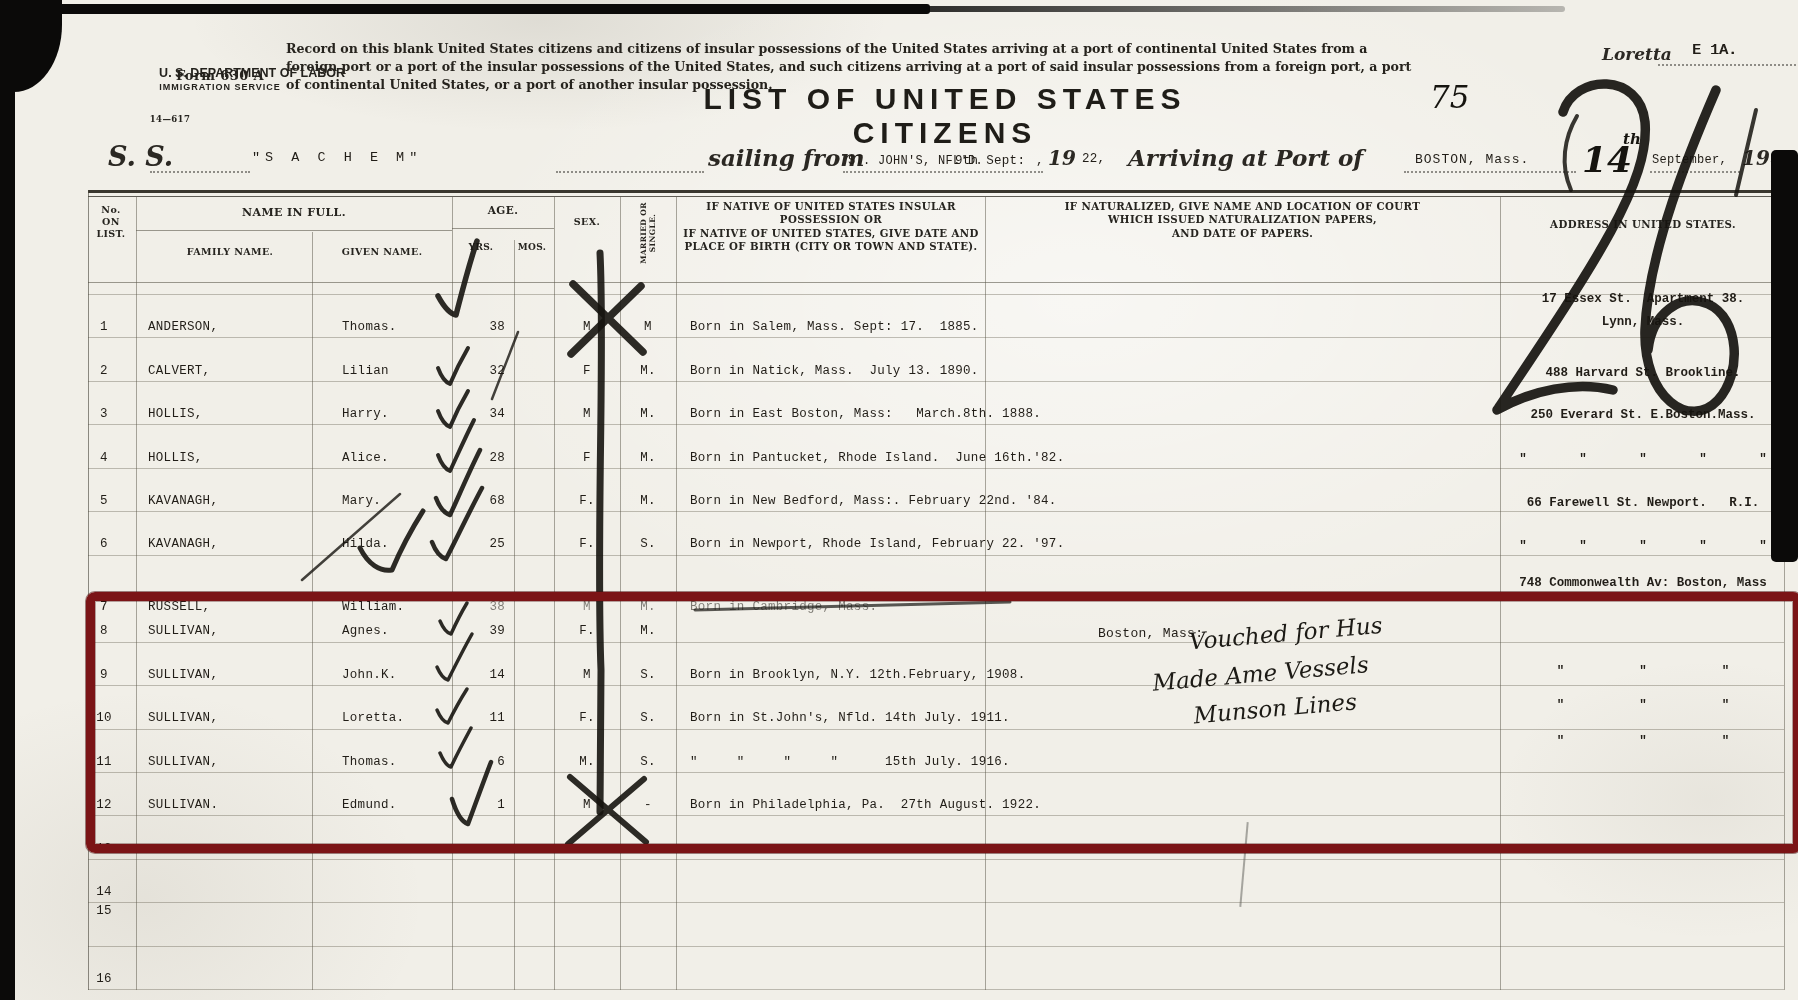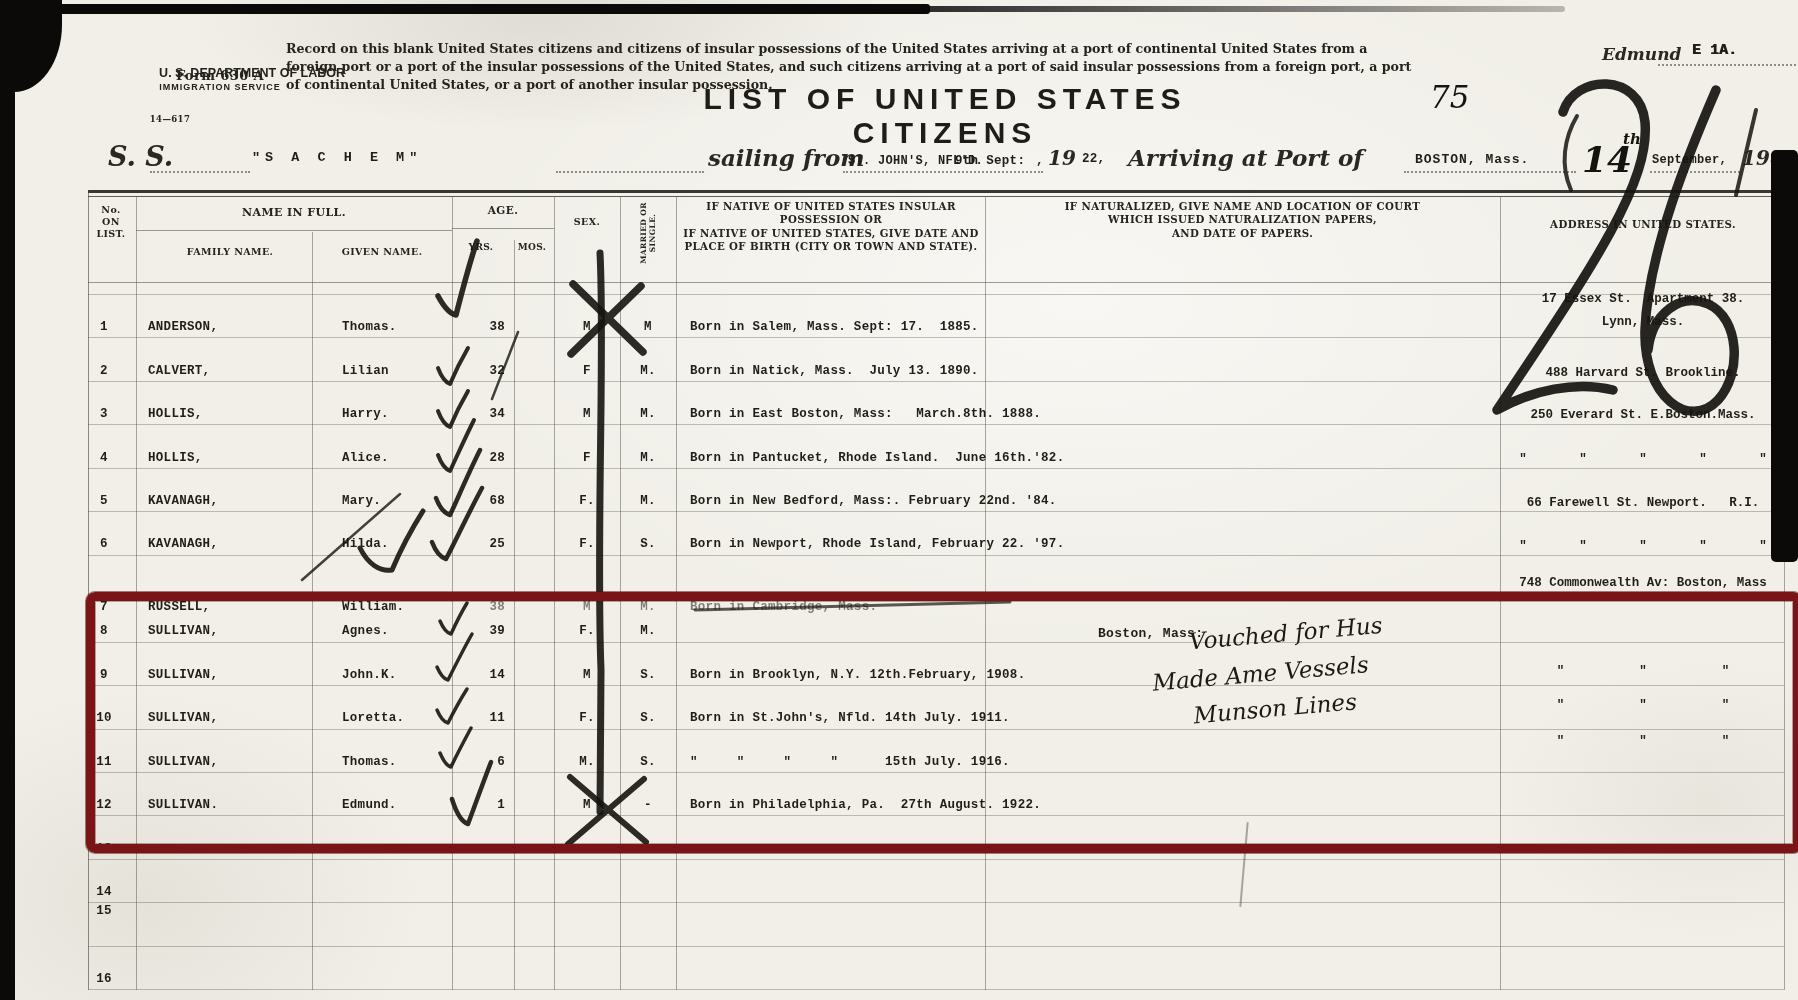--- a/index.html
+++ b/index.html
@@ -6,21 +6,21 @@
   #page{position:relative;width:1798px;height:1000px;overflow:hidden;
     background:#f1efe8;
     background-image:
       radial-gradient(ellipse 900px 500px at 60% 30%, rgba(255,255,255,.5), rgba(255,255,255,0) 70%),
       radial-gradient(ellipse 400px 300px at 8% 90%, rgba(120,110,90,.10), rgba(0,0,0,0) 70%),
       radial-gradient(ellipse 300px 200px at 95% 80%, rgba(120,110,90,.08), rgba(0,0,0,0) 70%),
       radial-gradient(ellipse 500px 160px at 30% 2%, rgba(90,85,70,.12), rgba(0,0,0,0) 70%);
     font-family:"Liberation Serif",serif;color:#26241f;}
   .abs{position:absolute;}
   
-  .t{position:absolute;font-family:"Liberation Mono",monospace;font-weight:700;
+  .t{position:absolute;font-family:"Liberation Mono",monospace;font-weight:400;
      font-size:12.5px;color:#211d17;letter-spacing:.3px;white-space:pre;}
   
   .p{position:absolute;font-family:"DejaVu Serif",serif;font-weight:700;color:#2b2823;}
   .ph{position:absolute;font-family:"DejaVu Serif",serif;font-weight:700;color:#26241f;
       text-align:center;letter-spacing:.4px;line-height:1.3;}
   .it{font-style:italic;}
   
   .hl{position:absolute;left:88px;width:1696px;height:1px;background:rgba(100,95,80,.38);}
   .vl{position:absolute;width:1px;background:rgba(90,85,72,.5);}
   .dots{position:absolute;height:2px;border-bottom:2px dotted rgba(60,58,52,.55);}
@@ -61,21 +61,21 @@
   <div class="abs" style="left:95px;top:66px;width:250px;text-align:right;font-family:'Liberation Sans',sans-serif;font-weight:700;font-size:12.5px;color:#23211c;">U. S. DEPARTMENT OF LABOR</div>
   <div class="abs" style="left:95px;top:82px;width:250px;text-align:center;font-family:'Liberation Sans',sans-serif;font-weight:700;font-size:9px;letter-spacing:1px;color:#23211c;">IMMIGRATION SERVICE</div>
   <div class="ph" style="left:140px;top:114px;width:60px;font-size:8.5px;">14—617</div>
 
   <div style="position:absolute;left:286px;top:40px;width:1130px;font-family:'DejaVu Serif',serif;font-weight:700;font-size:12.6px;line-height:18px;color:#26231d;">
       <div>Record on this blank United States citizens and citizens of insular possessions of the United States arriving at a port of continental United States from a</div>
       <div>foreign port or a port of the insular possessions of the United States, and such citizens arriving at a port of said insular possessions from a foreign port, a port</div>
       <div>of continental United States, or a port of another insular possession.</div>
     </div>
 
-  <div class="p it" style="left:1602px;top:44px;font-size:17px;">Edmund</div>
+  <div class="p it" style="left:1602px;top:44px;font-size:17px;">Loretta</div>
   <div class="dots" style="left:1658px;top:62px;width:138px;"></div>
   <div class="t" style="left:1692px;top:42px;font-size:14.5px;text-shadow:.7px 0 #211d17;">E 1A.</div>
 
   <div class="abs" style="left:640px;top:82px;width:610px;text-align:center;font-family:'Liberation Sans',sans-serif;font-weight:700;font-size:30px;letter-spacing:6px;color:#1f1d18;">LIST OF UNITED STATES CITIZENS</div>
 
   <div class="p it" style="left:108px;top:141px;font-size:27px;">S. S.</div>
   <div class="dots" style="left:150px;top:169px;width:100px;"></div>
   <div class="t" style="left:252px;top:150px;font-size:13.5px;letter-spacing:5px;">"S A C H E M"</div>
   <div class="dots" style="left:556px;top:169px;width:148px;"></div>
   <div class="p it" style="left:708px;top:144px;font-size:23px;">sailing from</div>

